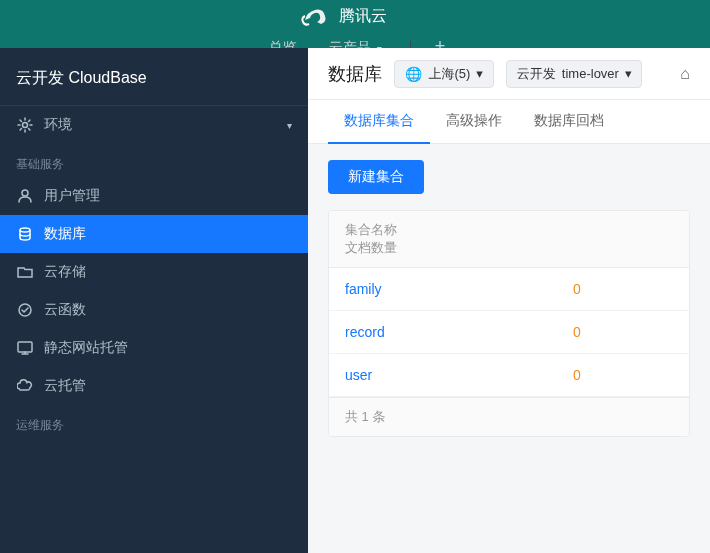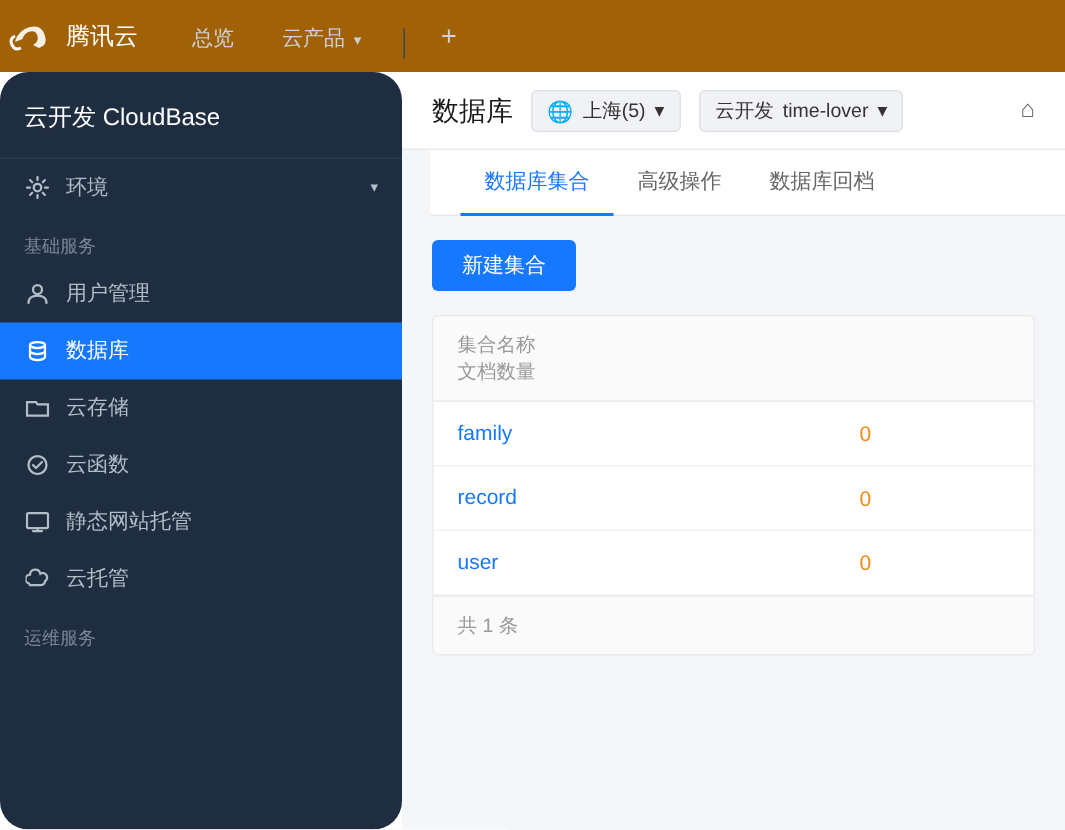--- a/index.html
+++ b/index.html
@@ -1,25 +1,26 @@
 <!DOCTYPE html>
 <html><head>
   <meta charset="utf-8">
   <style>
     * { margin: 0; padding: 0; box-sizing: border-box; }
     body { font-family: -apple-system, BlinkMacSystemFont, 'PingFang SC', 'Microsoft YaHei', sans-serif; width: 710px; height: 553px; overflow: hidden; display: flex; flex-direction: column; }
 
     
     .top-nav {
-      background: #a16207;
+      background: #0f766e;
       height: 48px;
       display: flex;
       align-items: center;
       padding: 0 4px;
       flex-shrink: 0;
+      flex-direction: column;
     }
     .top-nav-logo {
       display: flex;
       align-items: center;
       gap: 8px;
       margin-right: 24px;
     }
     .logo-icon {
       width: 32px;
       height: 32px;
@@ -59,27 +60,26 @@
 
     
     .main-layout {
       display: flex;
       flex: 1;
       overflow: hidden;
     }
 
     
     .sidebar {
-      width: 268px;
+      width: 308px;
       background: #1e2d40;
       display: flex;
       flex-direction: column;
       flex-shrink: 0;
       overflow-y: auto;
-      border-radius: 19px;
     }
     .sidebar-header {
       padding: 20px 16px 16px;
       border-bottom: 1px solid #2a3a50;
     }
     .sidebar-title {
       color: #fff;
       font-size: 16px;
       font-weight: 500;
     }
@@ -177,21 +177,20 @@
     }
 
     
     .content-tabs {
       background: #fff;
       display: flex;
       align-items: center;
       border-bottom: 1px solid #e8eaed;
       padding: 0 20px;
       flex-shrink: 0;
-      margin-left: 19px;
     }
     .tab-item {
       padding: 12px 16px;
       font-size: 14px;
       color: #666;
       cursor: pointer;
       border-bottom: 2px solid transparent;
       margin-bottom: -1px;
     }
     .tab-item.active {

